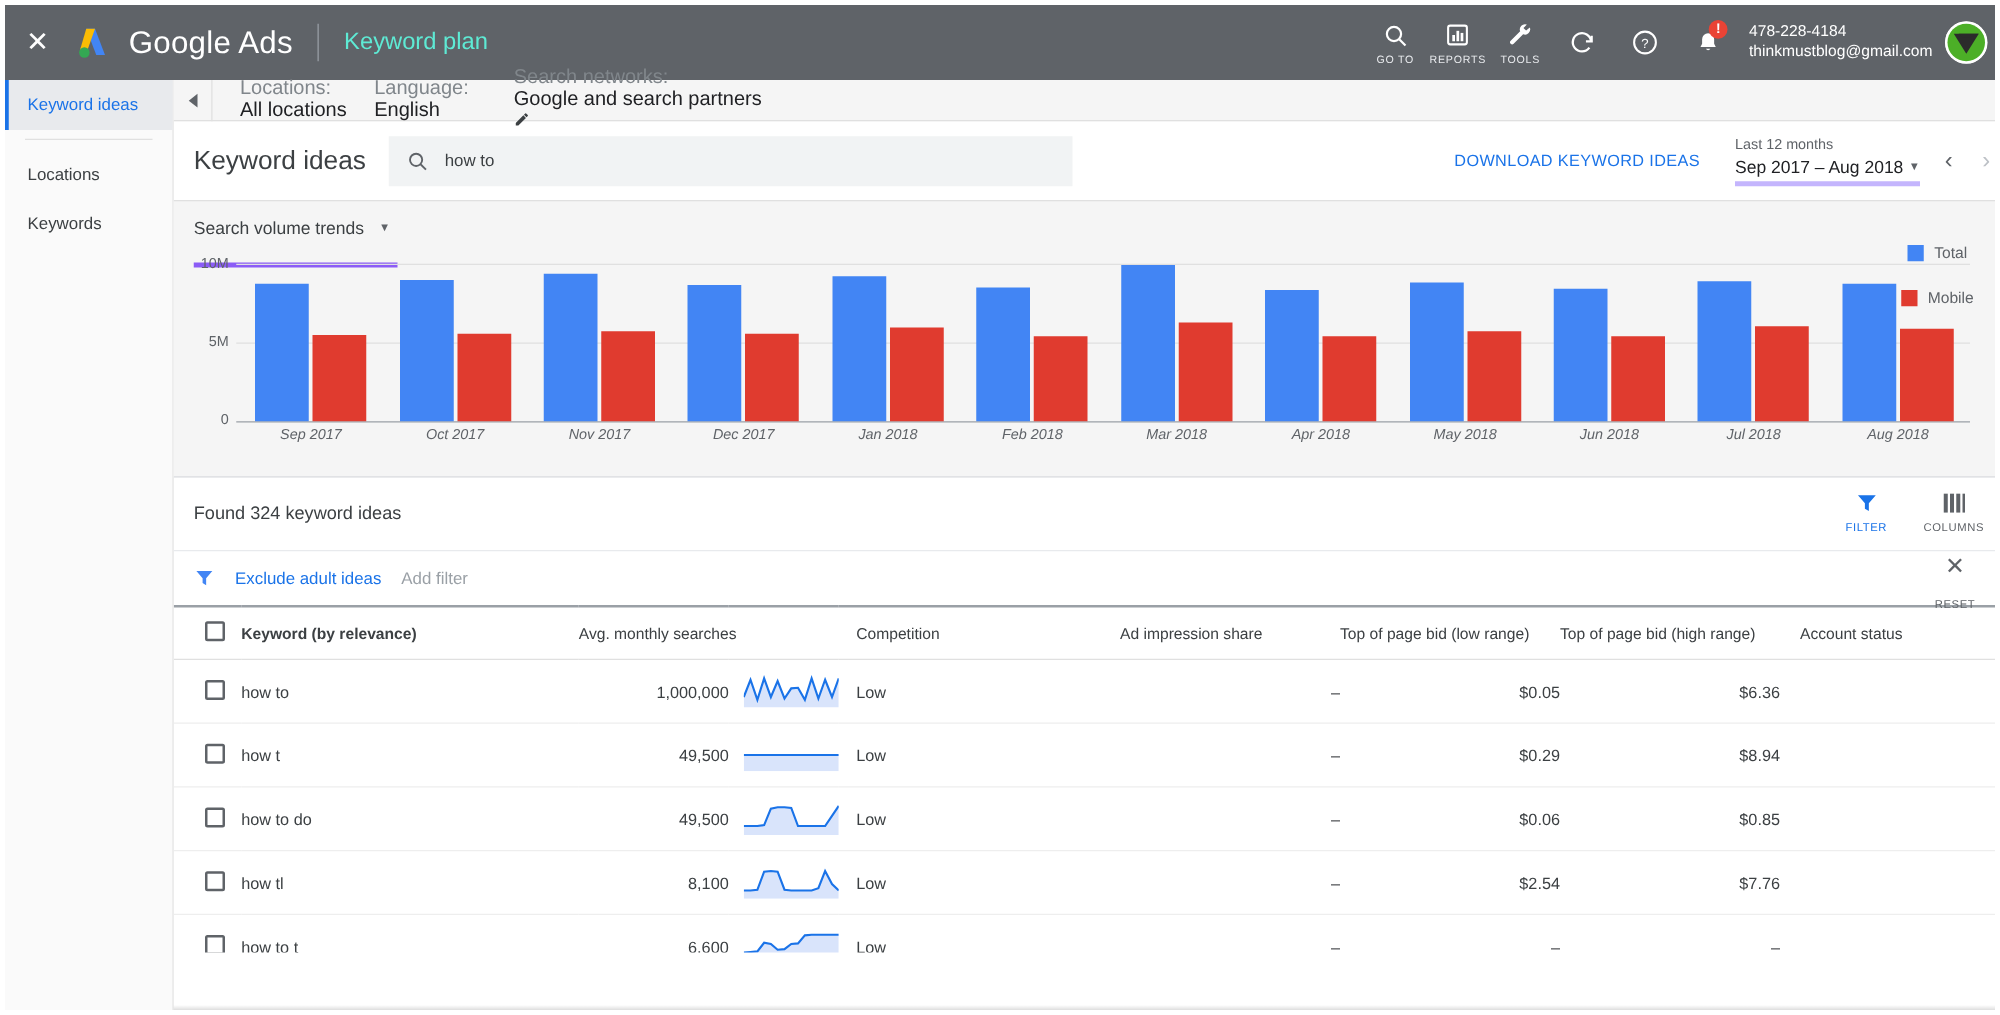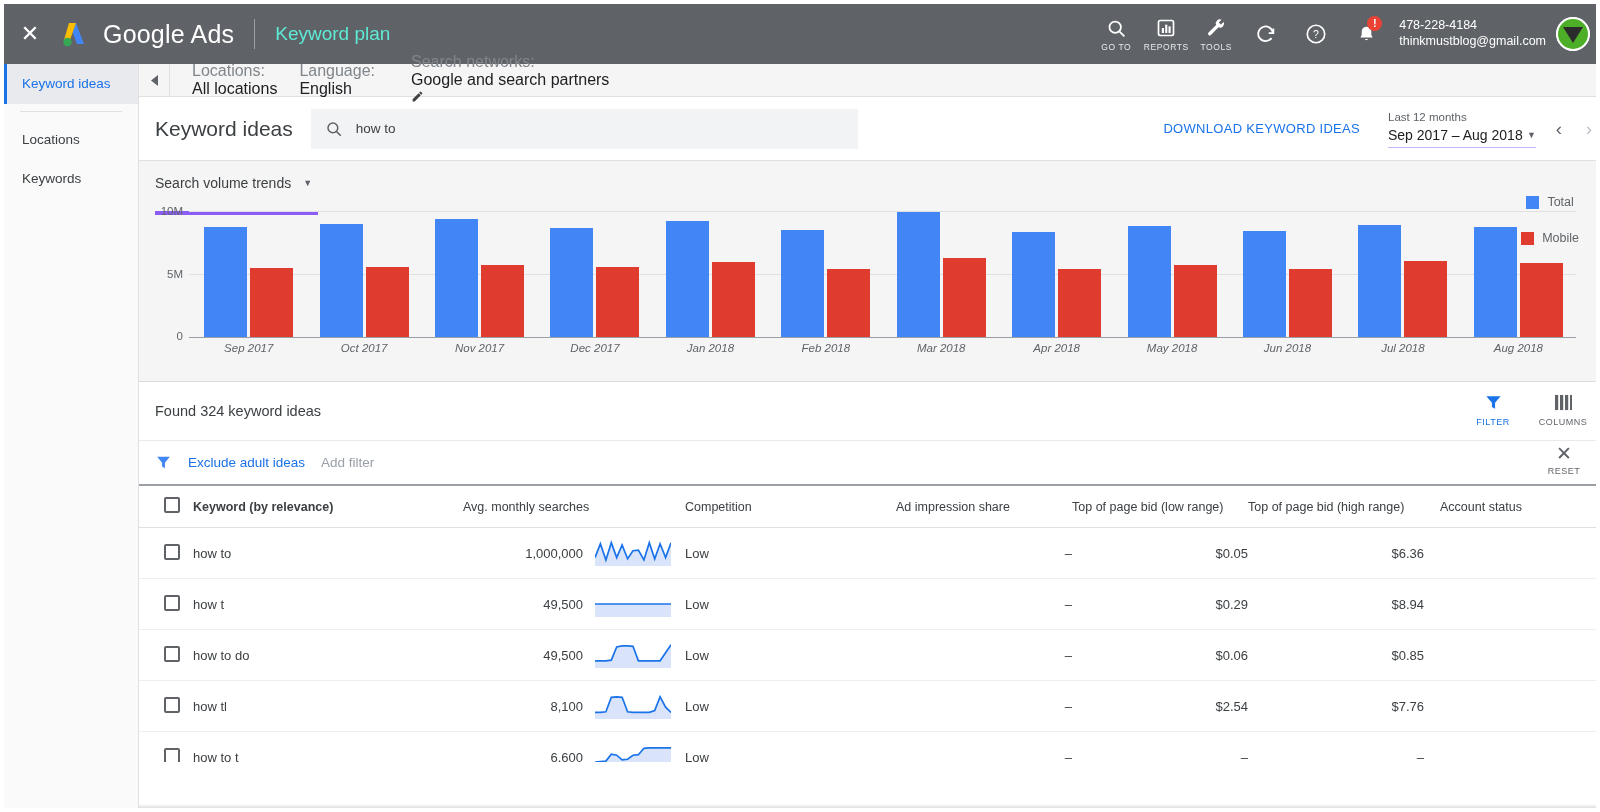--- a/index.html
+++ b/index.html
@@ -93,21 +93,21 @@
     padding: 0 14px; cursor: text;
   }
   .searchbox .sicon { color: #5f6368; margin-right: 13px; display: flex; }
   .searchbox .stext { font-size: 13.5px; color: #3c4043; }
   .dl-btn {
     margin-left: auto; color: #1a73e8; font-size: 13px; letter-spacing: .3px;
     cursor: pointer; white-space: nowrap;
   }
   .daterange {
     margin-left: 28px; margin-right: 8px; padding-bottom: 4px;
-    border-bottom: 1px solid #c4b5fd; min-width: 148px; cursor: pointer;
+    border-bottom: 4px solid #c4b5fd; min-width: 148px; cursor: pointer;
   }
   .daterange .dlabel { font-size: 11.5px; color: #5f6368; line-height: 1.5; }
   .daterange .dval { font-size: 14px; color: #202124; display: flex; align-items: center; }
   .daterange .caret { margin-left: auto; color: #5f6368; font-size: 9px; }
   .navarrow {
     width: 30px; height: 40px; display: flex; align-items: center; justify-content: center;
     color: #5f6368; cursor: pointer; font-size: 19px; font-weight: 300;
   }
   .navarrow.dim { color: #bdc1c6; }
 
@@ -158,21 +158,21 @@
     border-top: 1px solid #e8eaed; position: relative;
   }
   .chip-filter-icon { margin-right: 16px; display: flex; }
   .chip-blue { color: #1a73e8; font-size: 13.5px; cursor: pointer; }
   .chip-gray { color: #9aa0a6; font-size: 13.5px; margin-left: 16px; cursor: pointer; }
   .reset {
     position: absolute; right: 18px; top: 2px; display: flex; flex-direction: column;
     align-items: center; cursor: pointer; width: 44px;
   }
   .reset .rg { font-size: 19px; color: #5f6368; font-weight: 300; line-height: 1.2; }
-  .reset .rc { font-size: 9px; letter-spacing: .5px; color: #5f6368; margin-top: 0px; }
+  .reset .rc { font-size: 9px; letter-spacing: .5px; color: #5f6368; margin-top: 12px; }
 
   
   table.kw { width: 100%; border-collapse: collapse; table-layout: fixed; }
   table.kw thead th {
     font-size: 12.5px; color: #3c4043; font-weight: 400; text-align: left;
     padding: 11px 0; border-top: 2px solid #9aa0a6; border-bottom: 1px solid #e0e0e0;
     background: #fff; white-space: nowrap;
   }
   table.kw thead th.strong { font-weight: 700; }
   table.kw tbody td {

